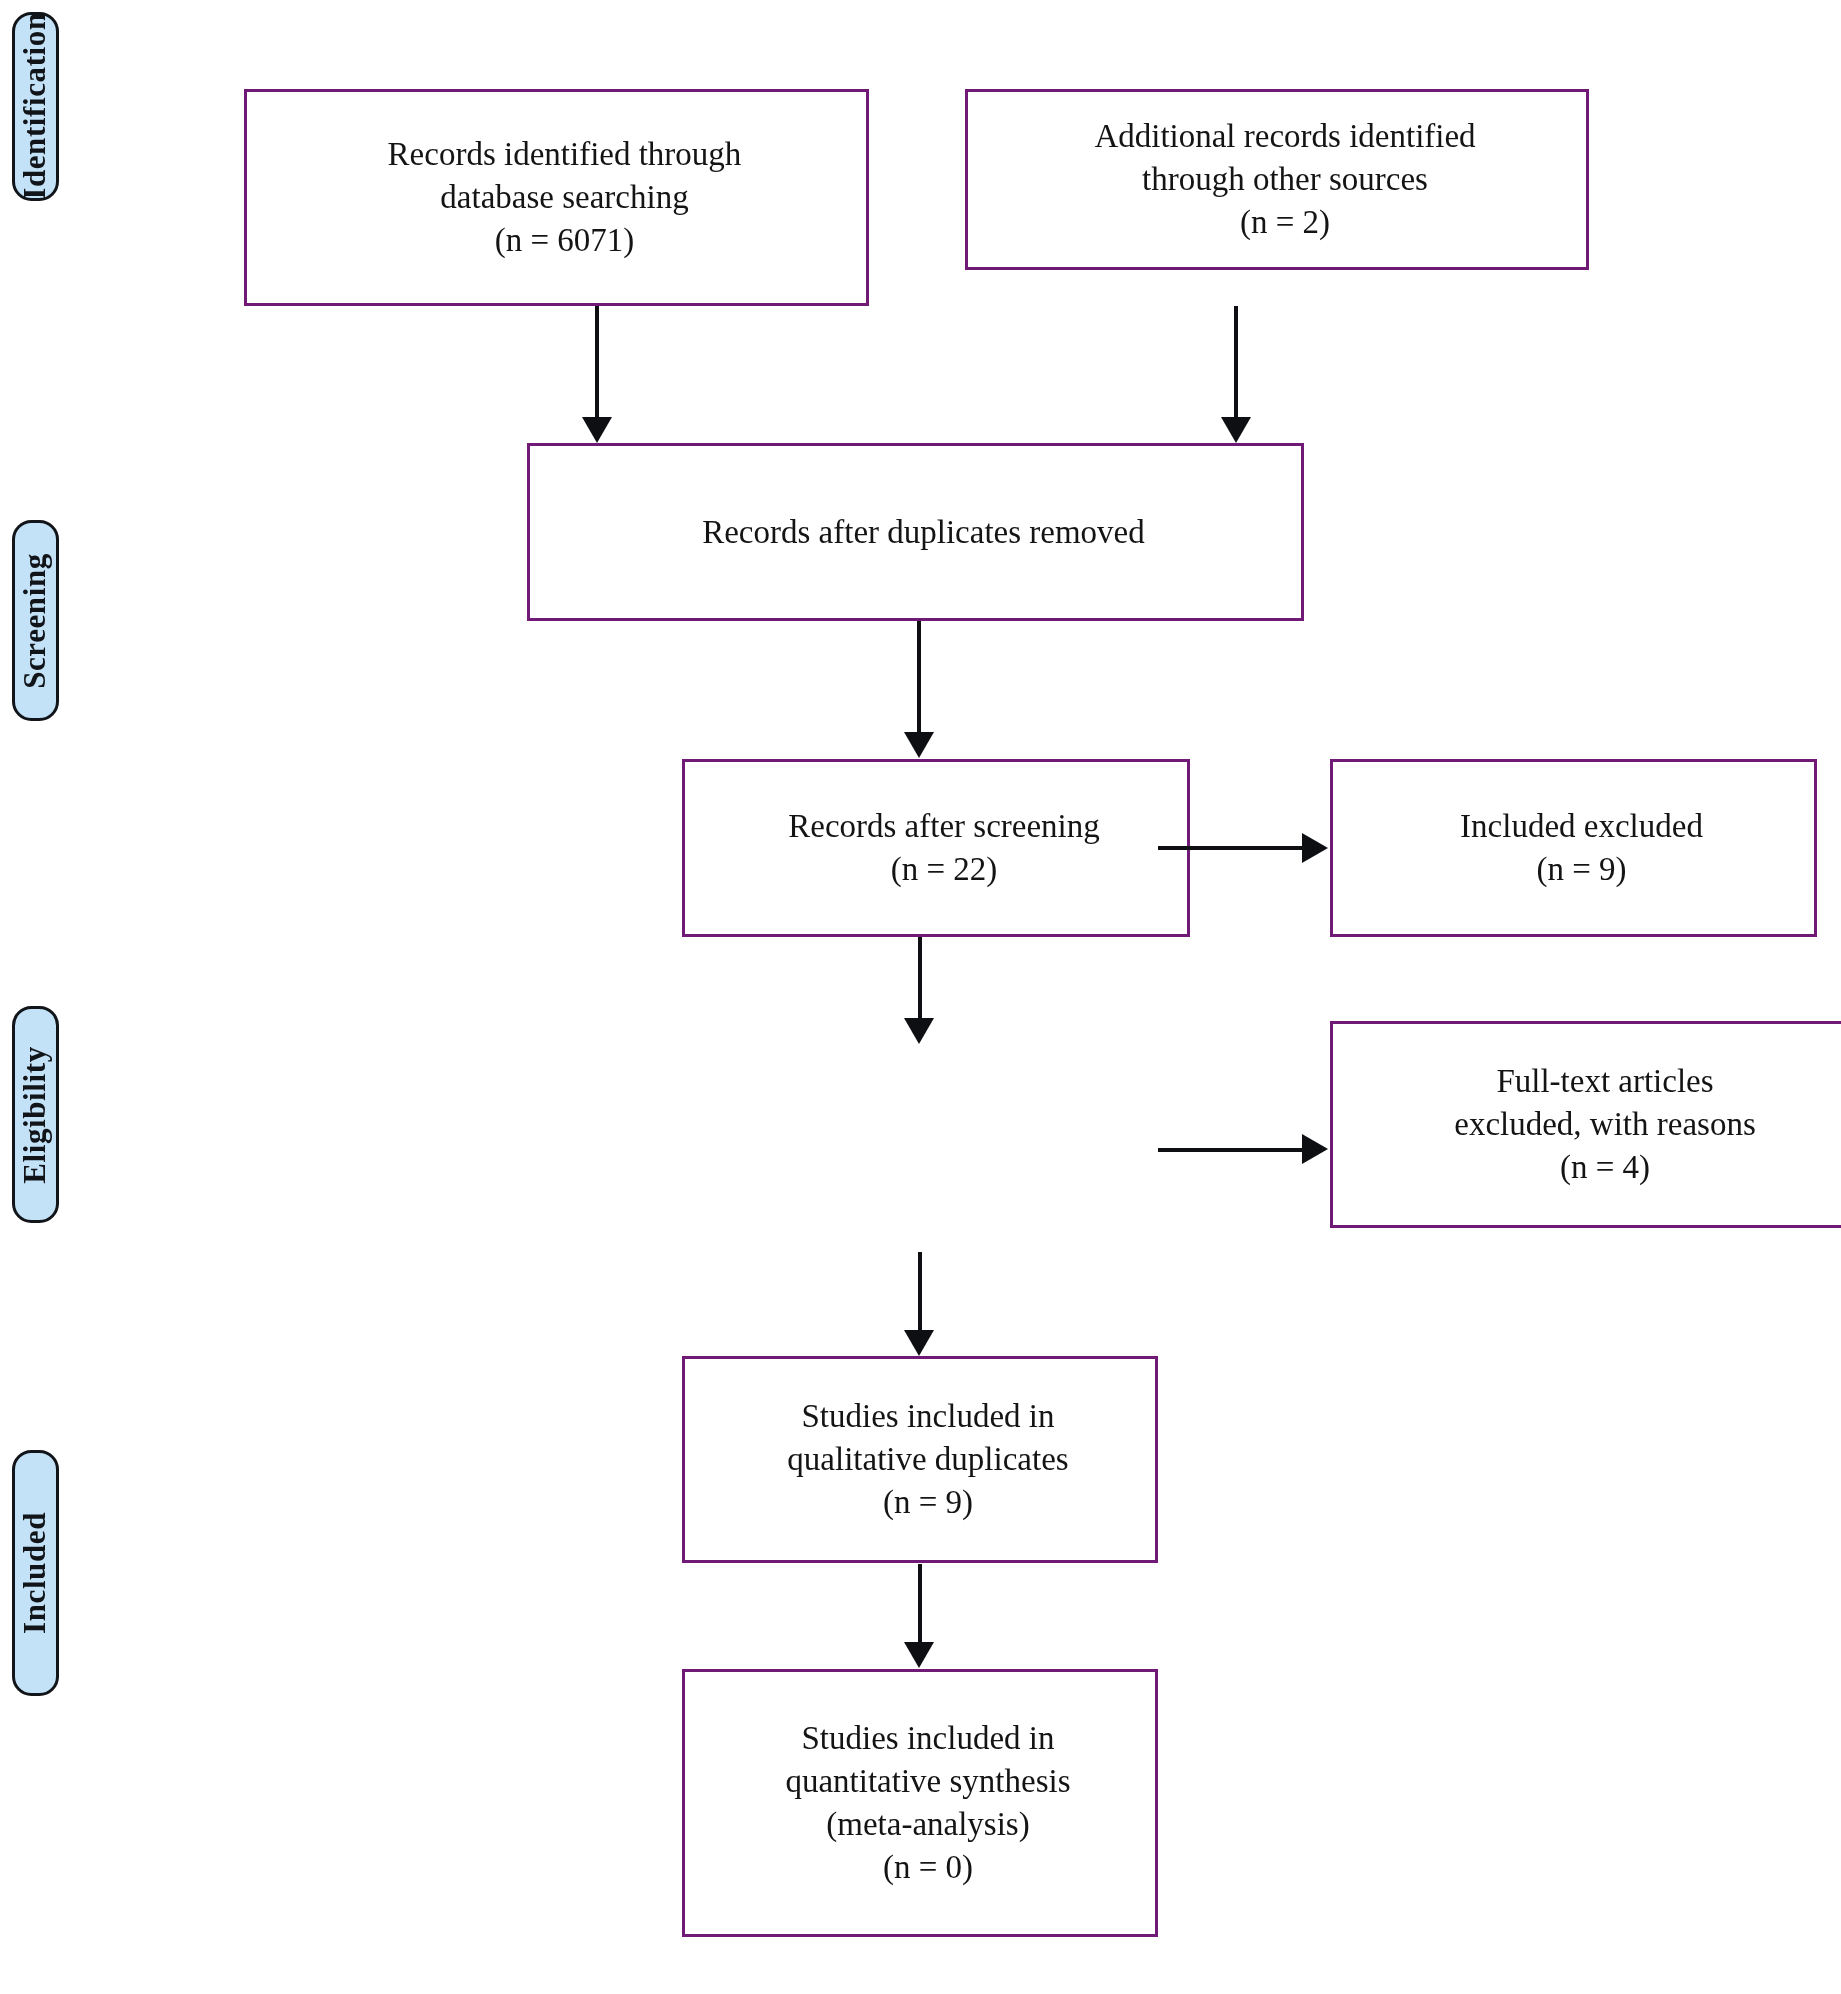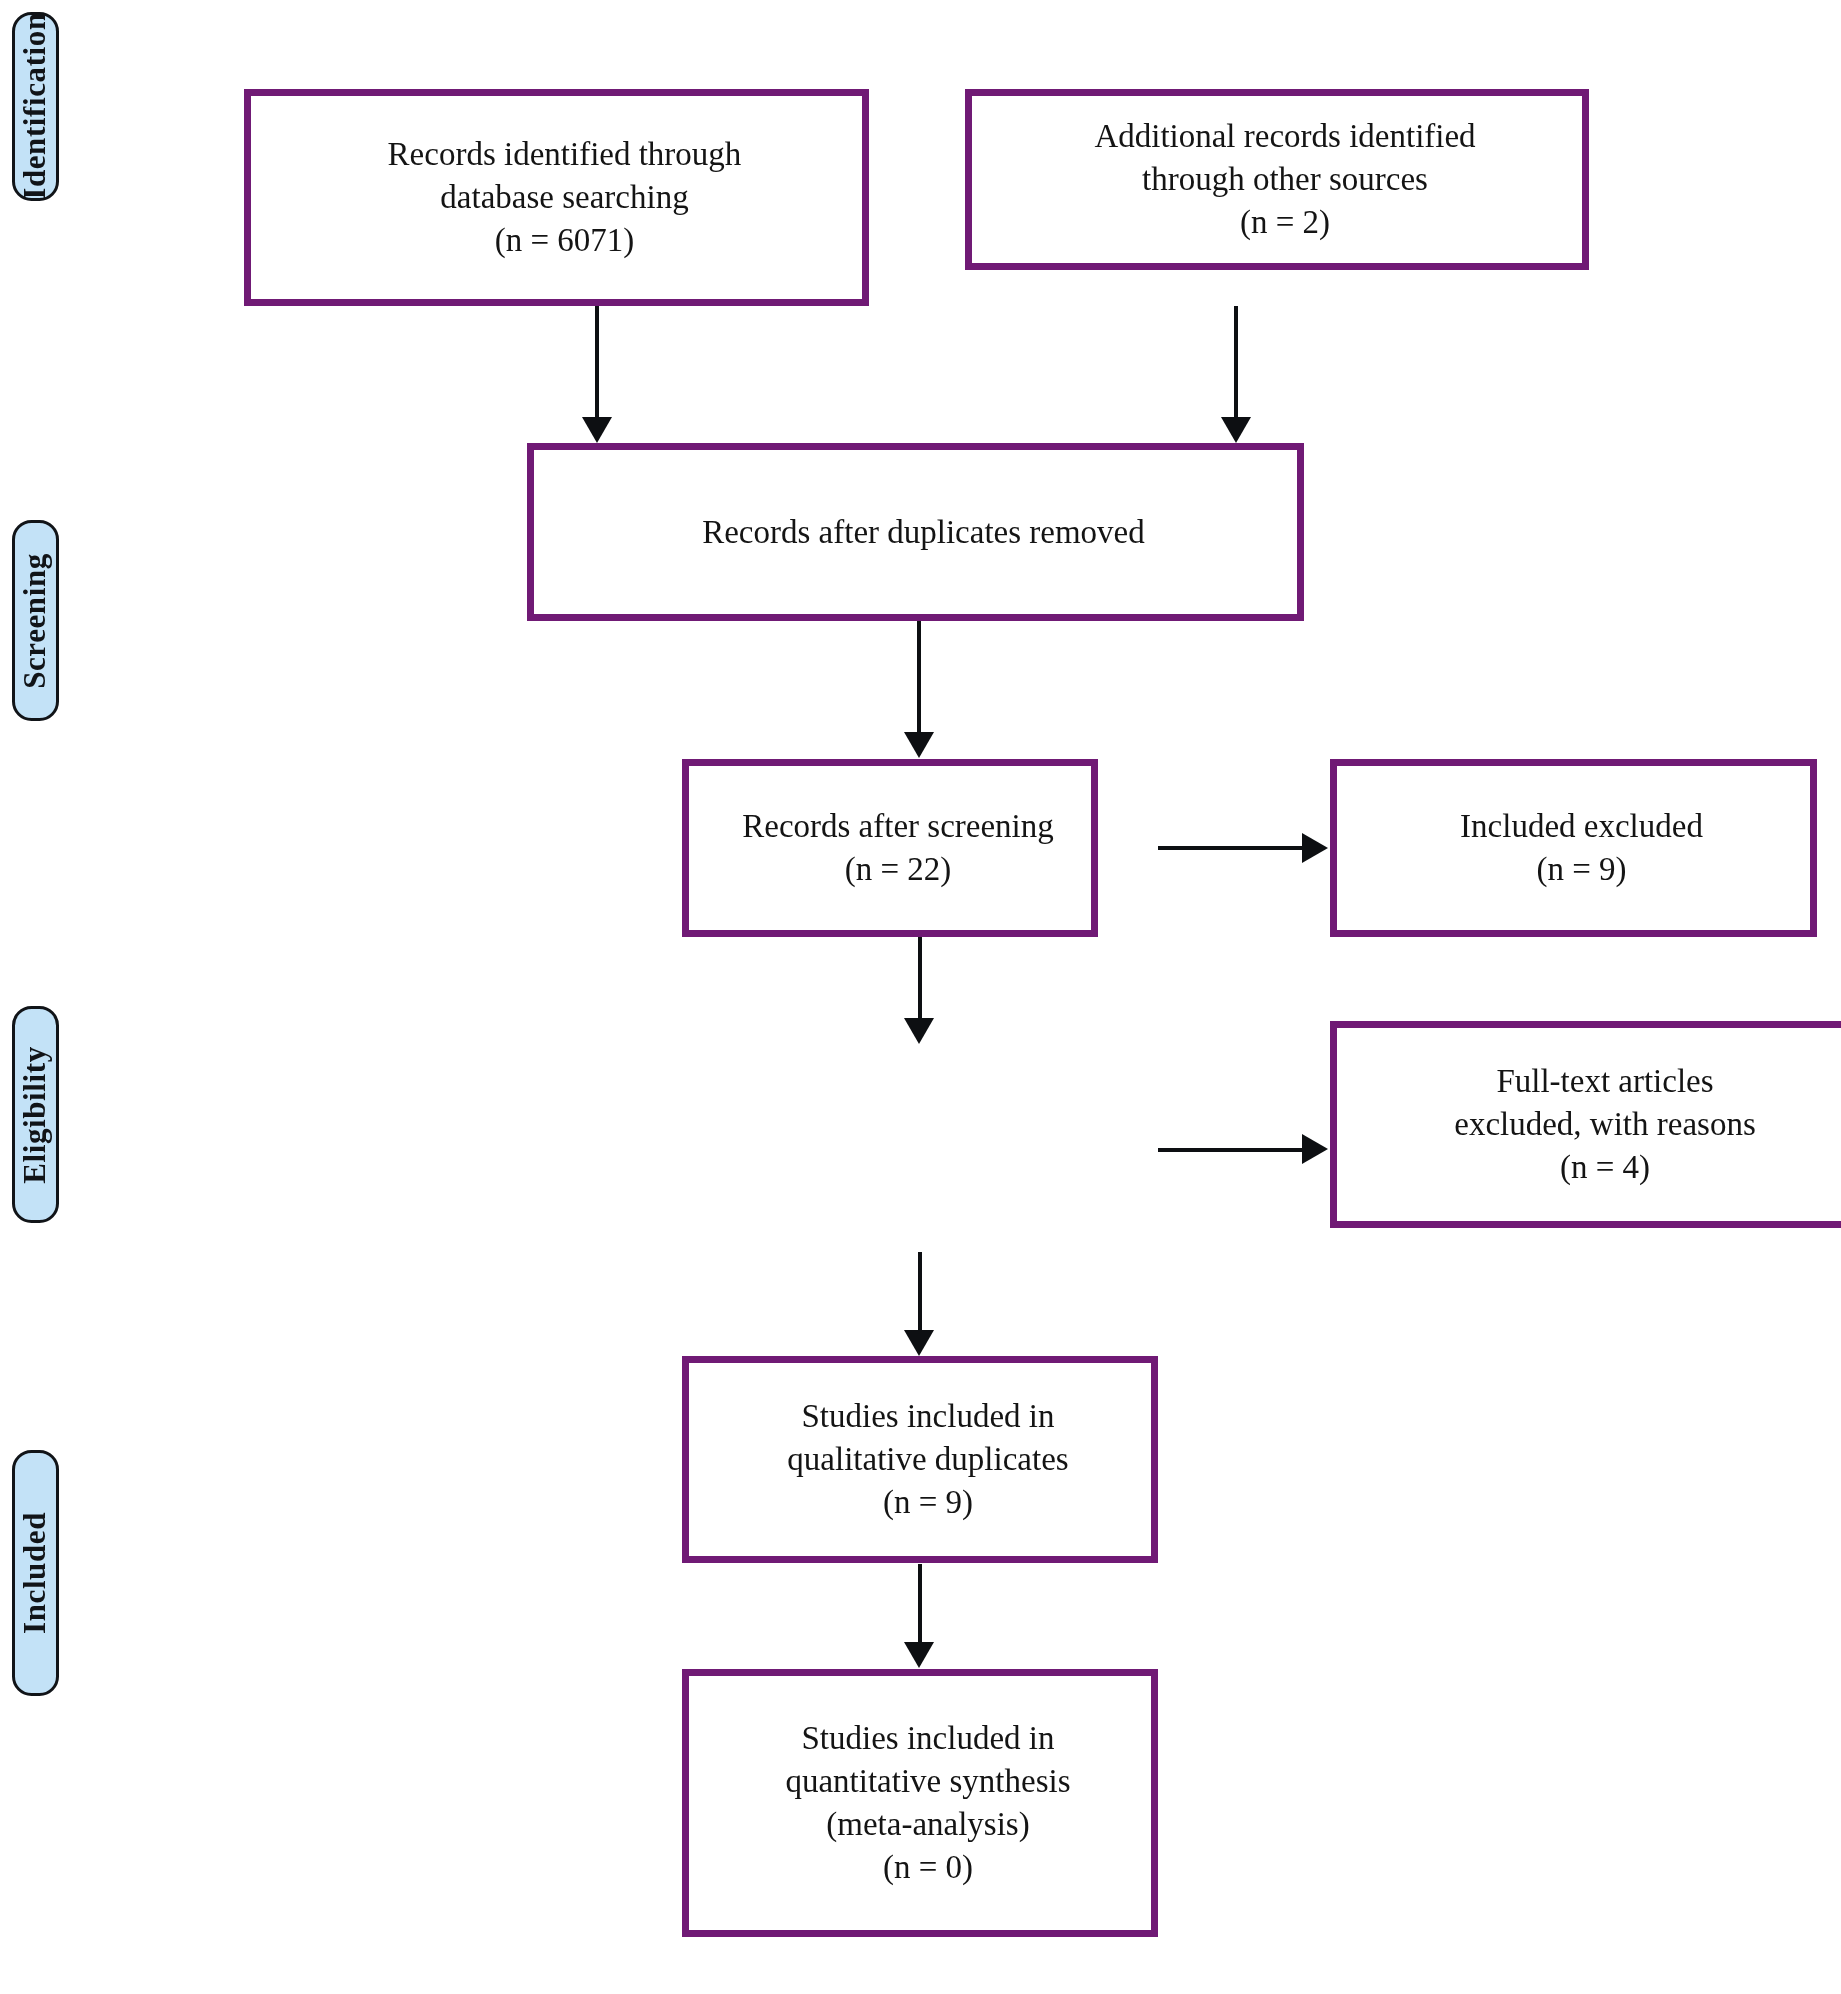--- a/index.html
+++ b/index.html
@@ -25,21 +25,21 @@
     letter-spacing:0.6px;
     color:#111418;
     font-family:"Liberation Serif","DejaVu Serif",serif;
   }
 
   
   .node{
     position:absolute;
     box-sizing:border-box;
     background:#ffffff;
-    border:7px solid #701a75;
+    border:3px solid #701a75;
     display:flex;
     align-items:center;
     justify-content:center;
     text-align:center;
     padding-left:16px;
   }
   .node .ntext{
     font-size:33px;
     line-height:1.30;
     color:#141414;
@@ -112,21 +112,21 @@
 
   <div class="node" style="left:527px;top:443px;width:777px;height:178px;text-align:center;">
     <div class="ntext">
       <span class="ln">Records after duplicates removed</span>
     </div>
   </div>
 
   <div class="vline" style="left:917px;top:621px;height:113px;"></div>
   <div class="arrow-down" style="left:904px;top:732px;"></div>
 
-  <div class="node" style="left:682px;top:759px;width:416px;height:178px;">
+  <div class="node" style="left:682px;top:759px;width:508px;height:178px;">
     <div class="ntext">
       <span class="ln">Records after screening</span>
       <span class="ln">(<span class="it">n</span> = <span class="up">22</span>)</span>
     </div>
   </div>
 
   <div class="node" style="left:1330px;top:759px;width:487px;height:178px;">
     <div class="ntext">
       <span class="ln">Included excluded</span>
       <span class="ln it">(n = 9)</span>

